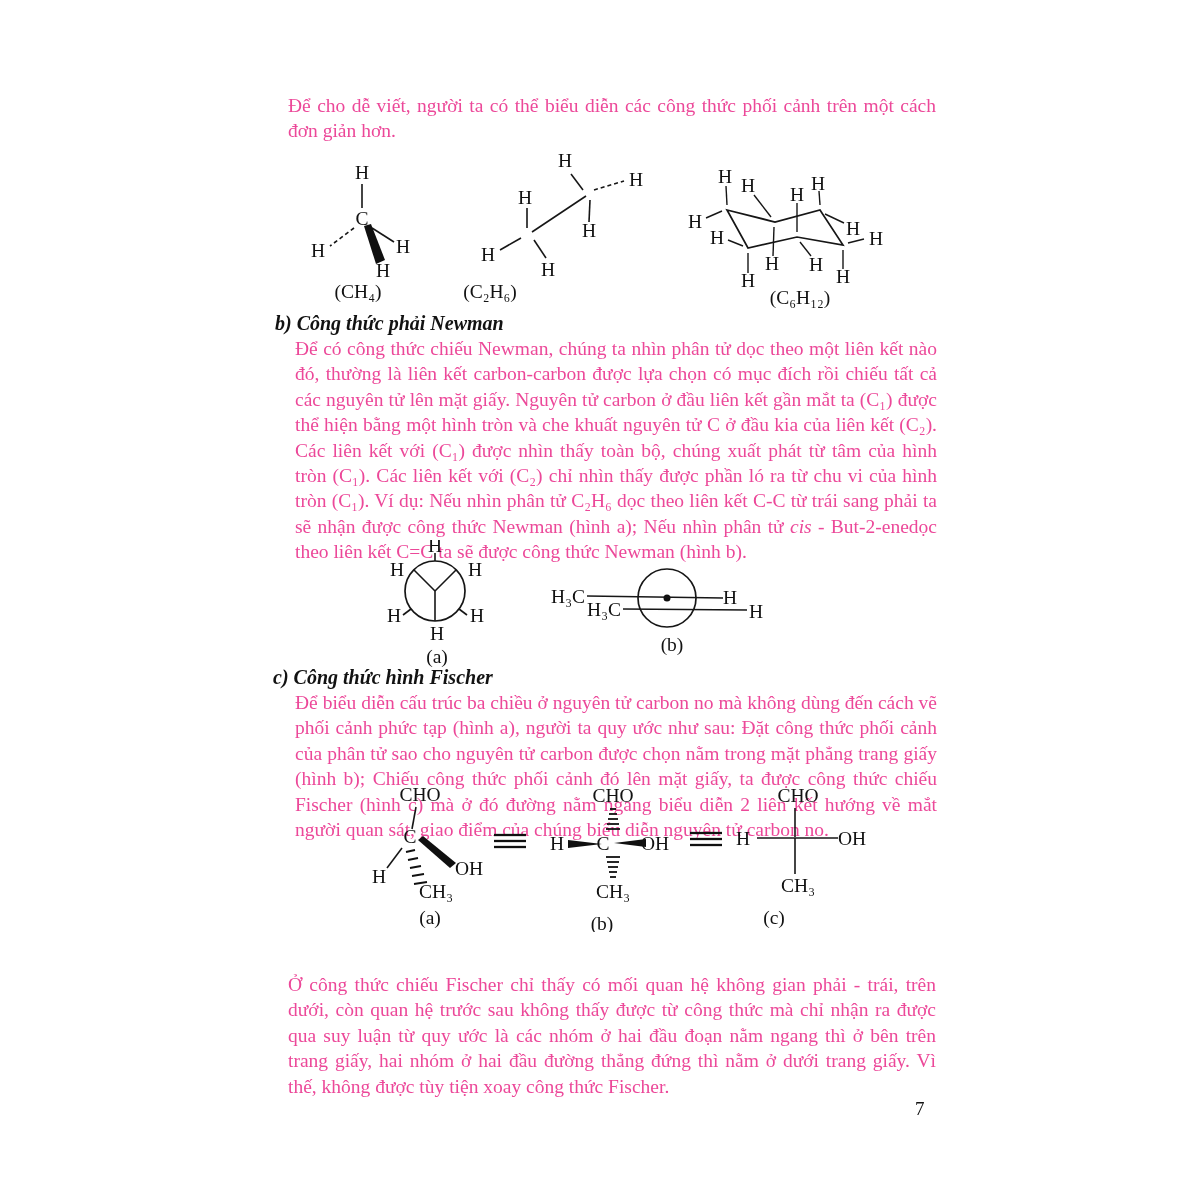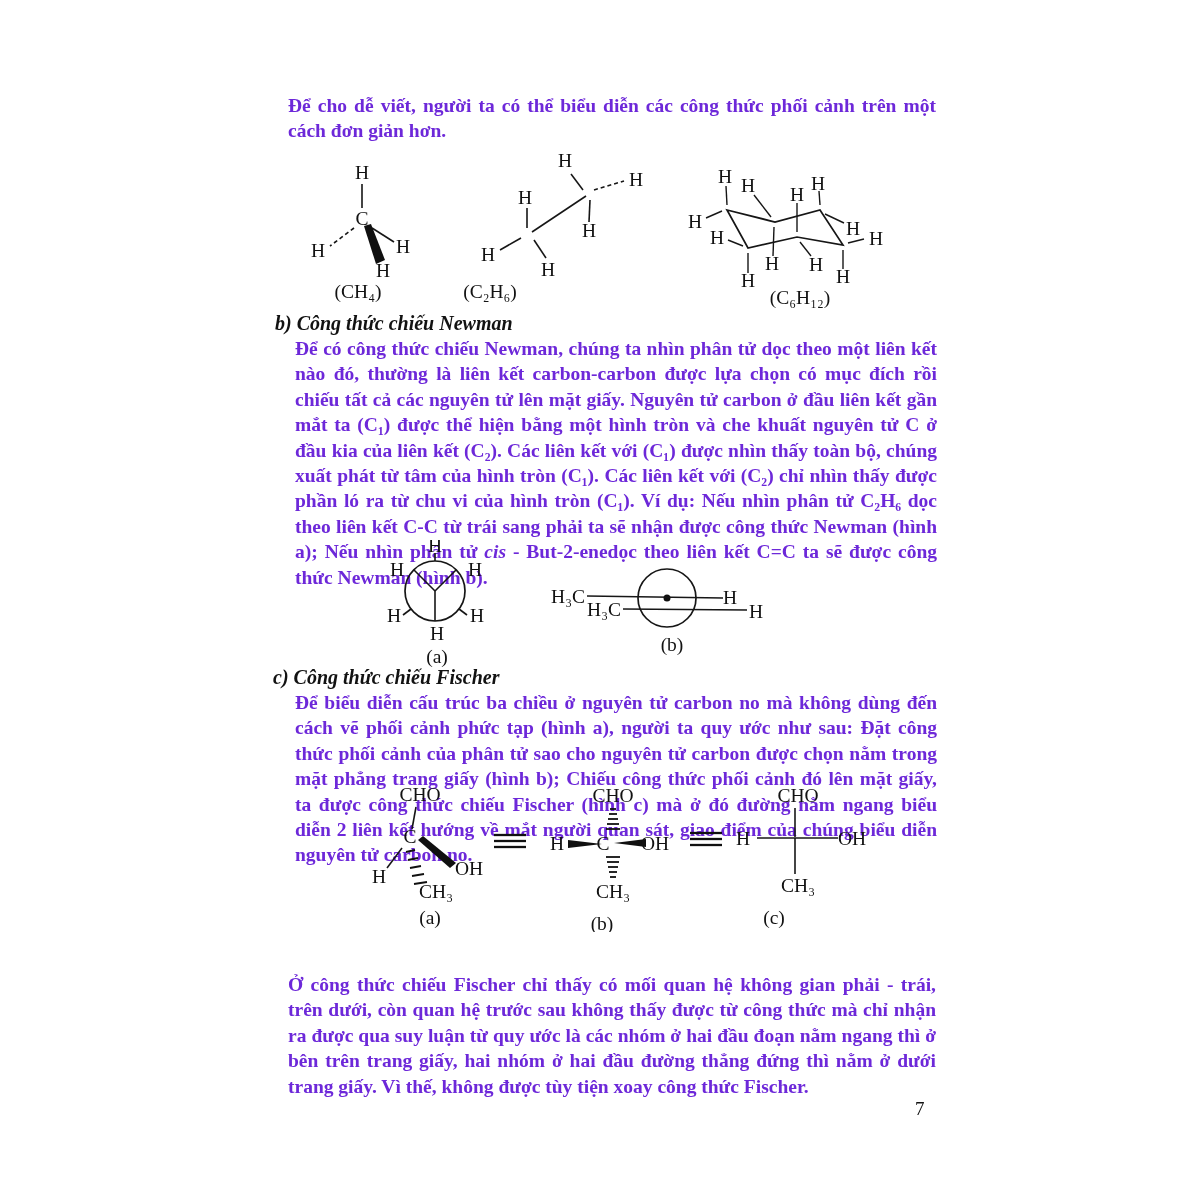--- a/index.html
+++ b/index.html
@@ -10,22 +10,21 @@
     color:#121212;
     position:relative;
     overflow:hidden;
   }
   .page{position:absolute;inset:0;background:#ffffff;}
   .para{
     position:absolute;
     font-size:19.5px;
     line-height:25.4px;
     text-align:justify;
-    color:#6d28d9;
-    font-weight:bold;
+    color:#ec4899;
   }
   .heading{
     position:absolute;
     font-size:20px;
     font-weight:bold;
     font-style:italic;
     color:#121212;
     white-space:nowrap;
   }
   .cis{font-style:italic;}
@@ -113,21 +112,21 @@
         <text x="596" y="97" text-anchor="middle">H</text>
         <text x="492" y="122" text-anchor="middle">H</text>
         <text x="536" y="123" text-anchor="middle">H</text>
         <text x="468" y="139" text-anchor="middle">H</text>
         <text x="563" y="135" text-anchor="middle">H</text>
         <text x="520" y="156" text-anchor="middle">(C₆H₁₂)</text>
       </g>
     </svg>
   </div>
 
-  <div class="heading" style="left:275px;top:312px;">b) Công thức chiếu Newman</div>
+  <div class="heading" style="left:275px;top:312px;">b) Công thức phải Newman</div>
 
   <div class="para" style="left:295px;top:336px;width:642px;"><span>Để có công thức chiếu Newman, chúng ta nhìn phân tử dọc theo một liên kết nào đó, thường là liên kết carbon-carbon được lựa chọn có mục đích rồi chiếu tất cả các nguyên tử lên mặt giấy. Nguyên tử carbon ở đầu liên kết gần mắt ta (C₁) được thể hiện bằng một hình tròn và che khuất nguyên tử C ở đầu kia của liên kết (C₂). Các liên kết với (C₁) được nhìn thấy toàn bộ, chúng xuất phát từ tâm của hình tròn (C₁). Các liên kết với (C₂) chỉ nhìn thấy được phần ló ra từ chu vi của hình tròn (C₁). Ví dụ: Nếu nhìn phân tử C₂H₆ dọc theo liên kết C-C từ trái sang phải ta sẽ nhận được công thức Newman (hình a); Nếu nhìn phân tử </span><span class="cis">cis</span><span> - But-2-enedọc theo liên kết C=C ta sẽ được công thức Newman (hình b).</span></div>
 
   <div class="fig" style="left:350px;top:540px;">
     <svg width="450" height="130" viewBox="0 0 450 130">
 
       <g>
         <circle class="ring" cx="85" cy="51" r="30"></circle>
         <line class="bond" x1="85" y1="51" x2="64" y2="30"></line>
         <line class="bond" x1="85" y1="51" x2="106" y2="30"></line>
@@ -151,21 +150,21 @@
         <line class="bond" x1="273" y1="69" x2="397" y2="70"></line>
         <text x="218" y="63" text-anchor="middle">H₃C</text>
         <text x="254" y="76" text-anchor="middle">H₃C</text>
         <text x="380" y="64" text-anchor="middle">H</text>
         <text x="406" y="78" text-anchor="middle">H</text>
         <text x="322" y="111" text-anchor="middle">(b)</text>
       </g>
     </svg>
   </div>
 
-  <div class="heading" style="left:273px;top:666px;">c) Công thức chiếu Fischer</div>
+  <div class="heading" style="left:273px;top:666px;">c) Công thức hình Fischer</div>
 
   <div class="para" style="left:295px;top:690px;width:642px;">Để biểu diễn cấu trúc ba chiều ở nguyên tử carbon no mà không dùng đến cách vẽ phối cảnh phức tạp (hình a), người ta quy ước như sau: Đặt công thức phối cảnh của phân tử sao cho nguyên tử carbon được chọn nằm trong mặt phẳng trang giấy (hình b); Chiếu công thức phối cảnh đó lên mặt giấy, ta được công thức chiếu Fischer (hình c) mà ở đó đường nằm ngang biểu diễn 2 liên kết hướng về mắt người quan sát, giao điểm của chúng biểu diễn nguyên tử carbon no.</div>
 
   <div class="fig" style="left:330px;top:782px;">
     <svg width="560" height="150" viewBox="0 0 560 150">
 
       <g>
         <text x="90" y="19" text-anchor="middle">CHO</text>
         <line class="bond" x1="86" y1="25" x2="82" y2="47"></line>
         <text x="80" y="61" text-anchor="middle">C</text>

